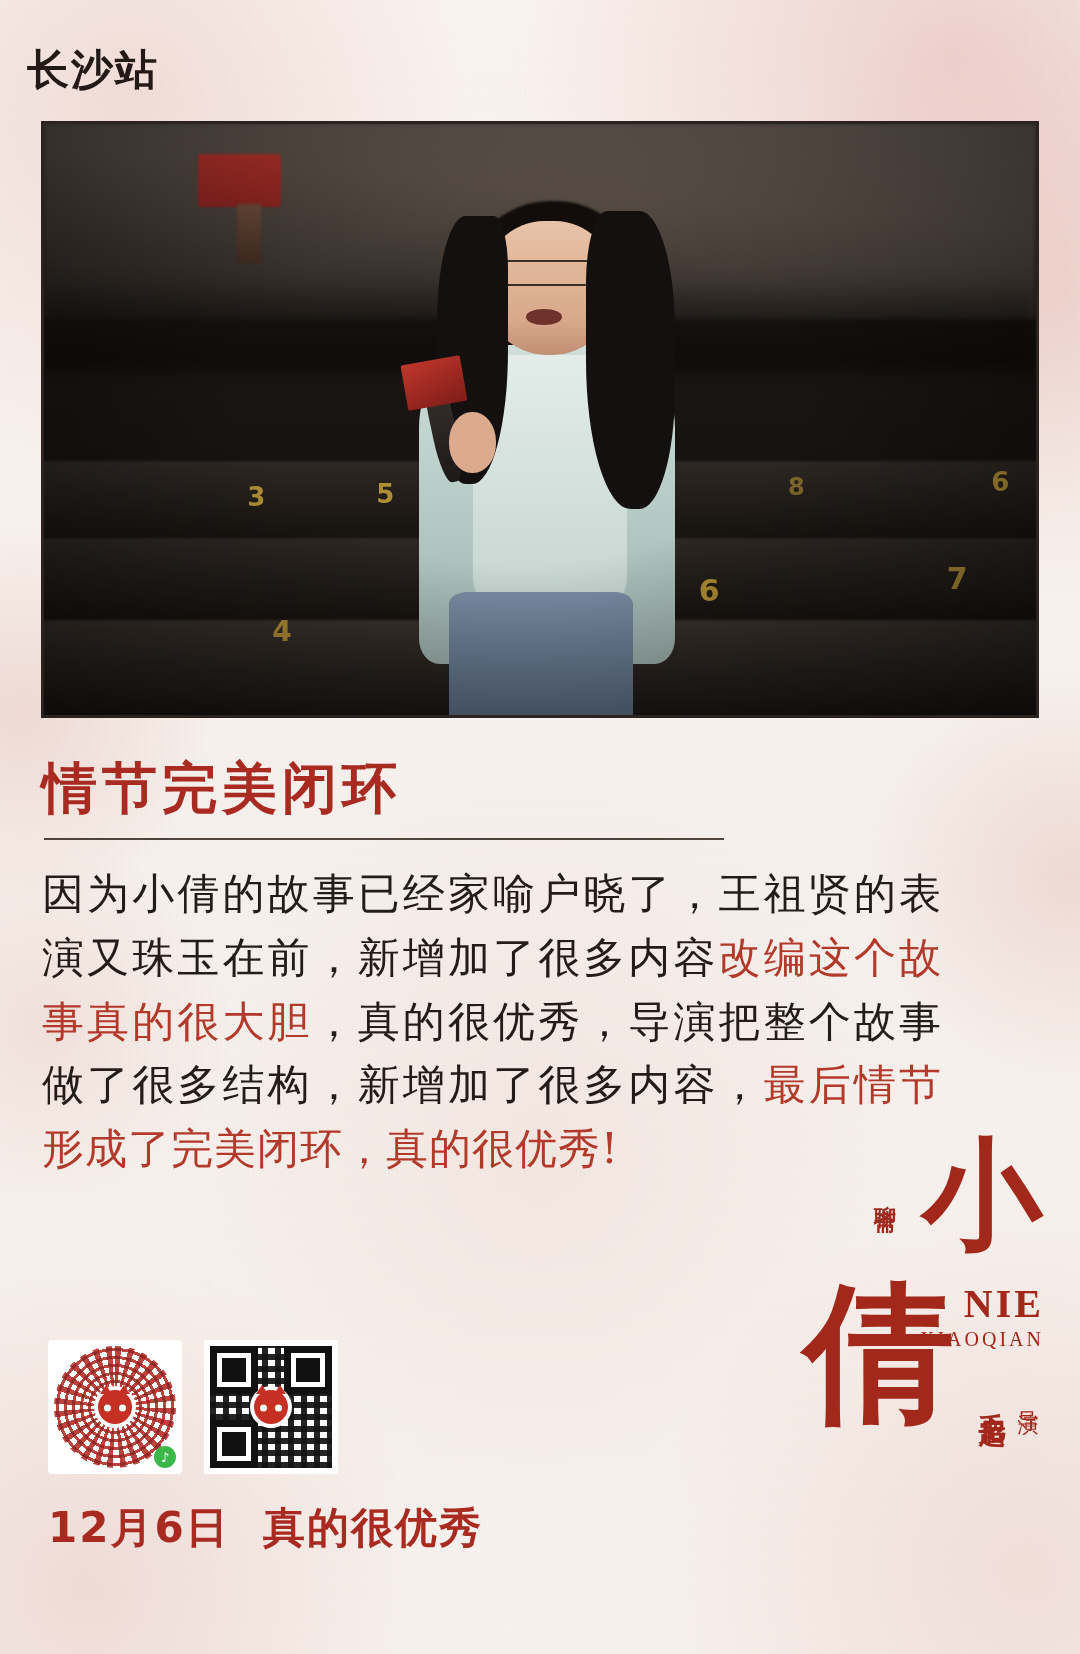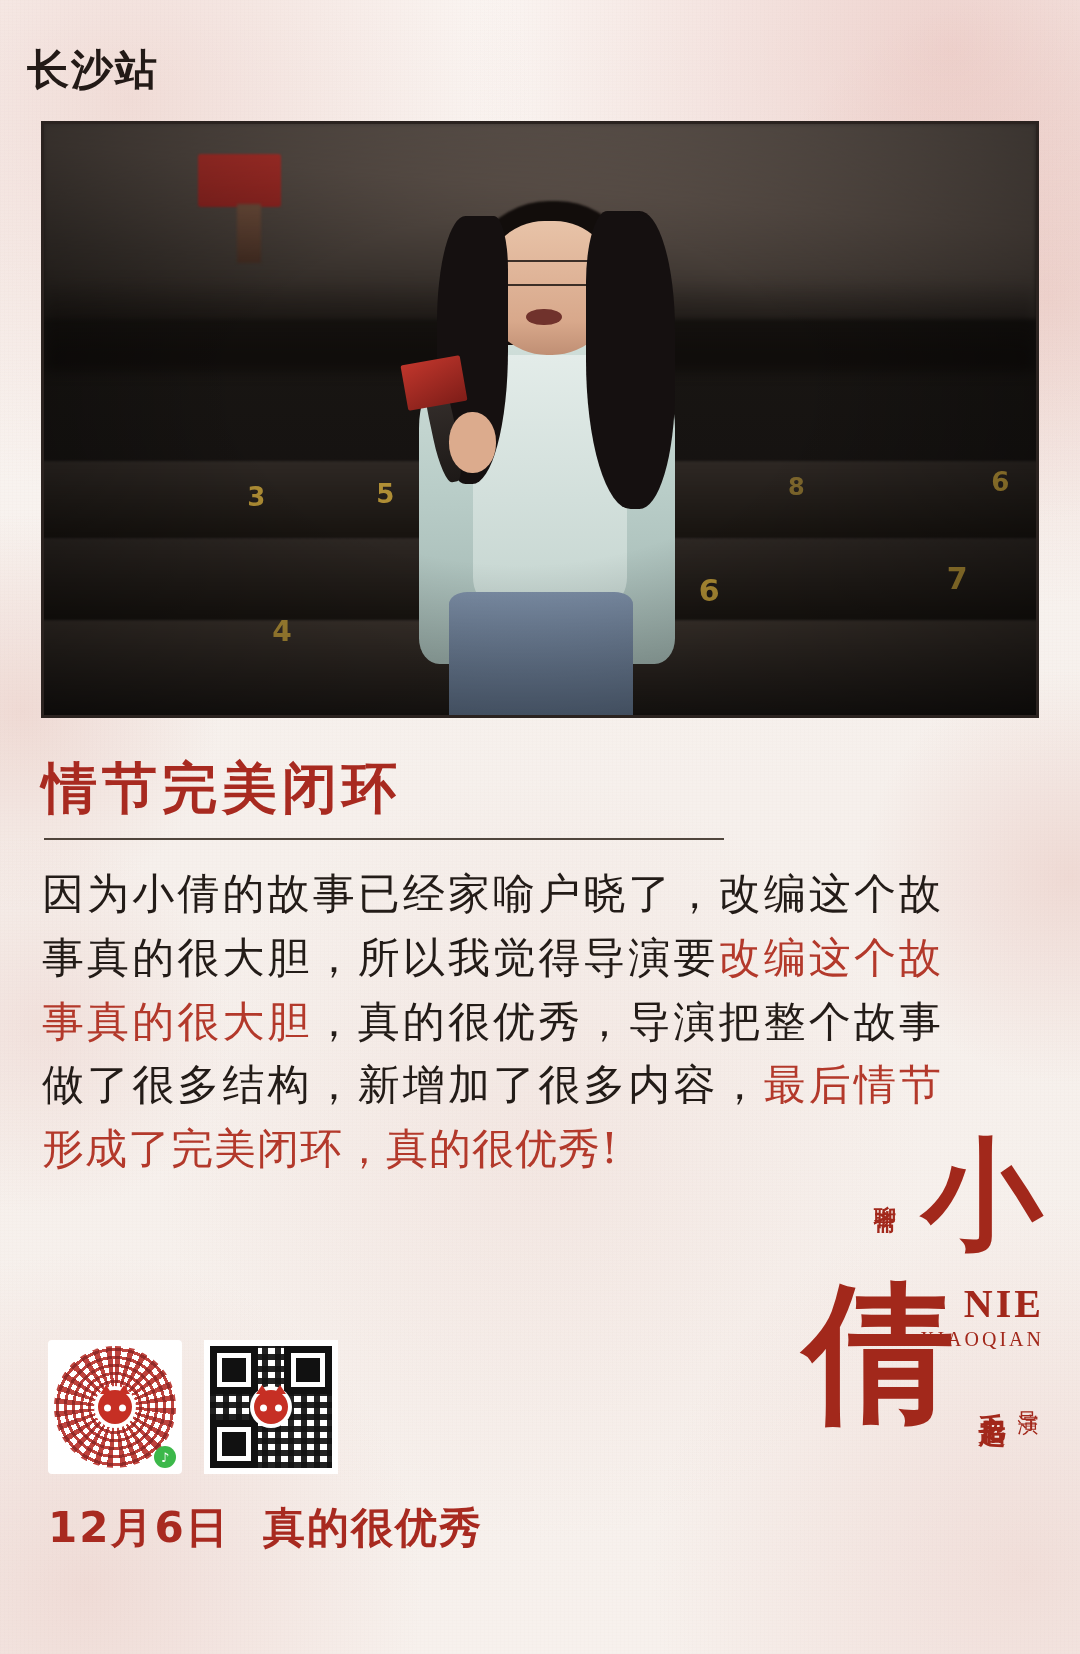--- a/index.html
+++ b/index.html
@@ -535,21 +535,21 @@
       </div>
 
       <div class="photo-vignette"></div>
     </div>
   </div>
 
   <div class="headline">情节完美闭环</div>
   <div class="rule"></div>
 
   <div class="body-copy">
-    <span>因为小倩的故事已经家喻户晓了，改编这个故事真的很大胆，所以我觉得导演要</span><span class="hl">改编这个故事真的很大胆</span><span>，真的很优秀，导演把整个故事做了很多结构，新增加了很多内容，</span><span class="hl">最后情节形成了完美闭环，真的很优秀!</span>
+    <span>因为小倩的故事已经家喻户晓了，王祖贤的表演又珠玉在前，新增加了很多内容</span><span class="hl">改编这个故事真的很大胆</span><span>，真的很优秀，导演把整个故事做了很多结构，新增加了很多内容，</span><span class="hl">最后情节形成了完美闭环，真的很优秀!</span>
   </div>
 
   <div class="logo-block">
     <div class="logo-sub-vert">聊斋</div>
     <div class="logo-big">小</div>
     <div class="logo-nie">NIE</div>
     <div class="logo-pinyin">XIAOQIAN</div>
     <div class="logo-mid">倩</div>
     <div class="credit-role">导演</div>
     <div class="credit-name">毛启超</div>

